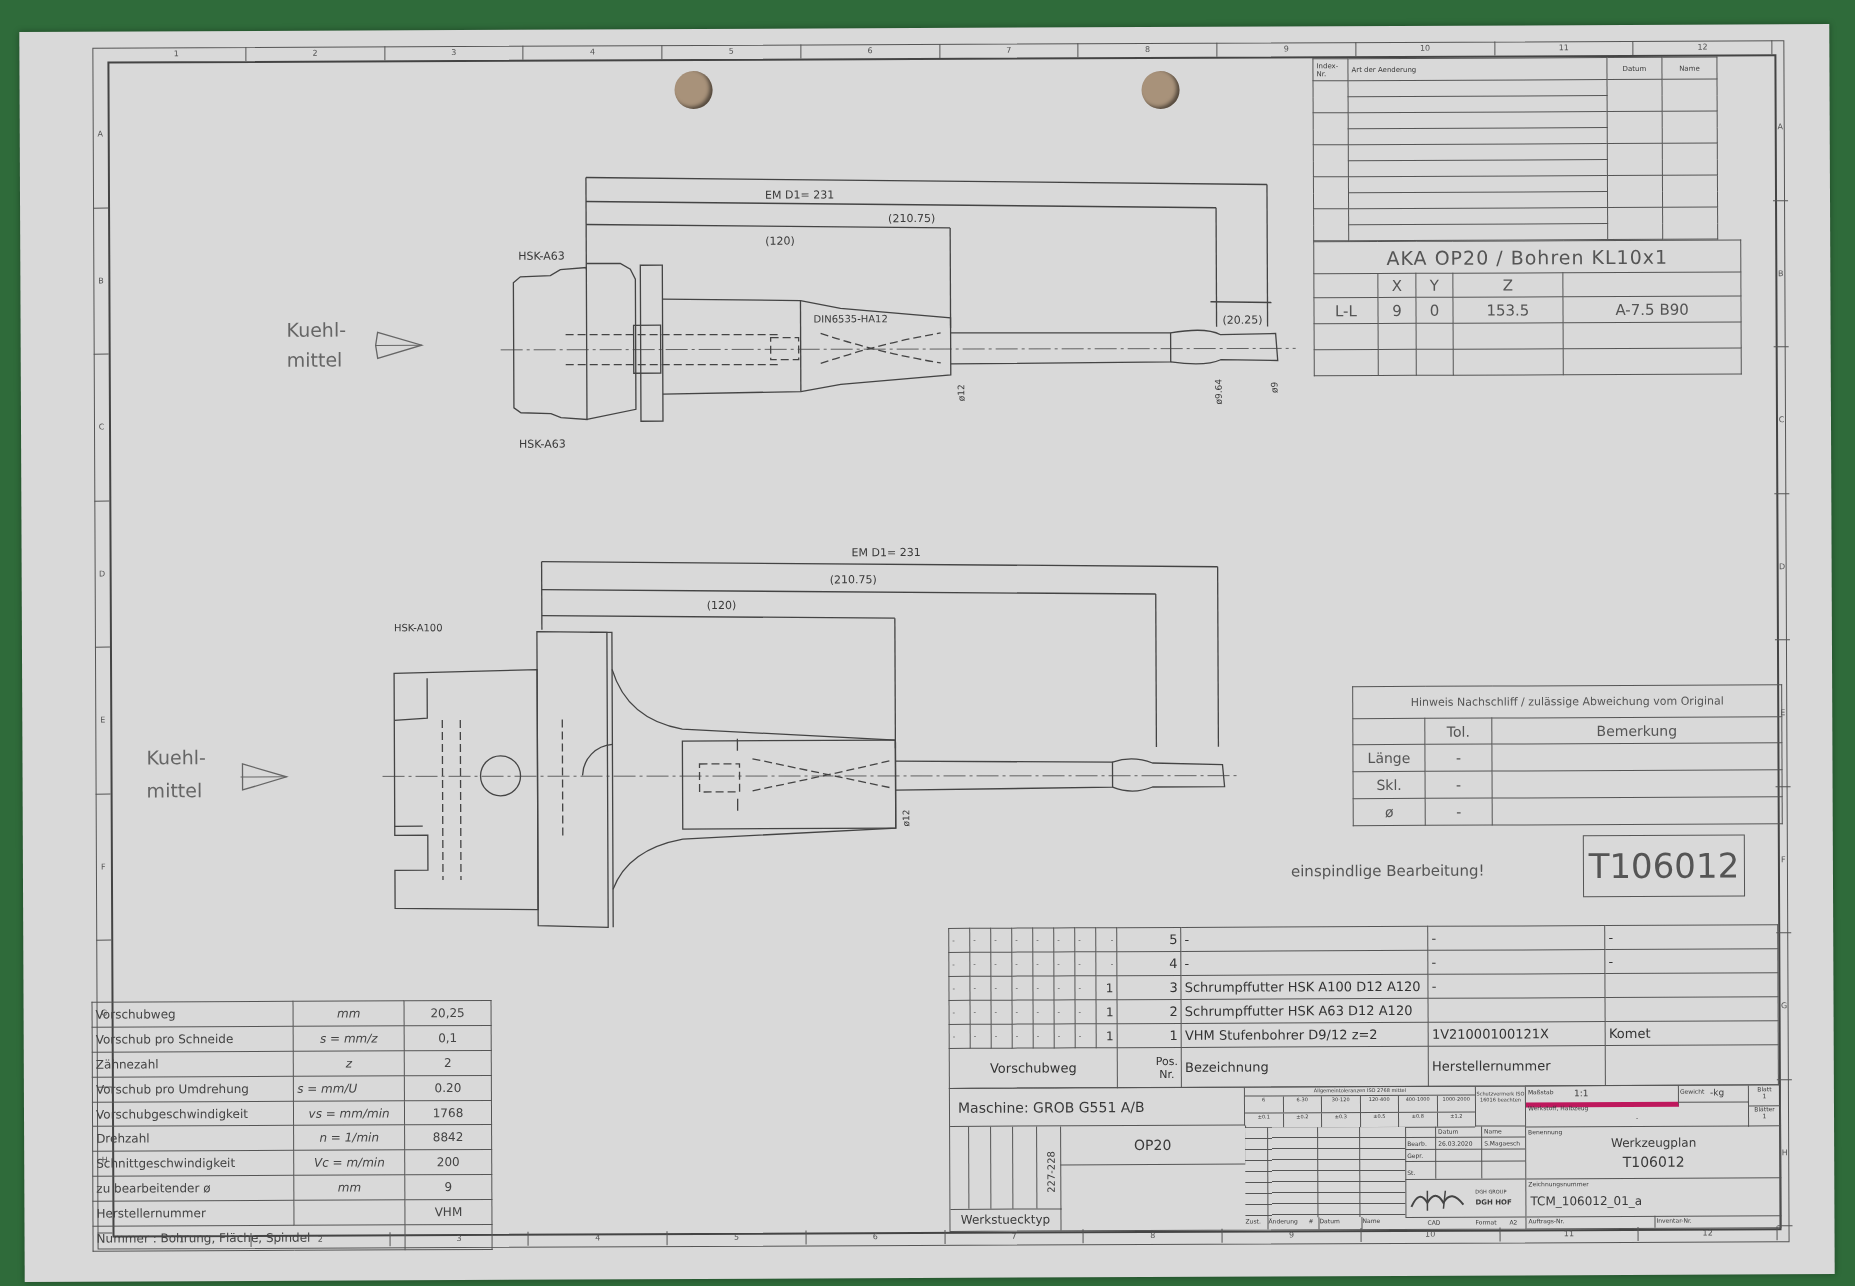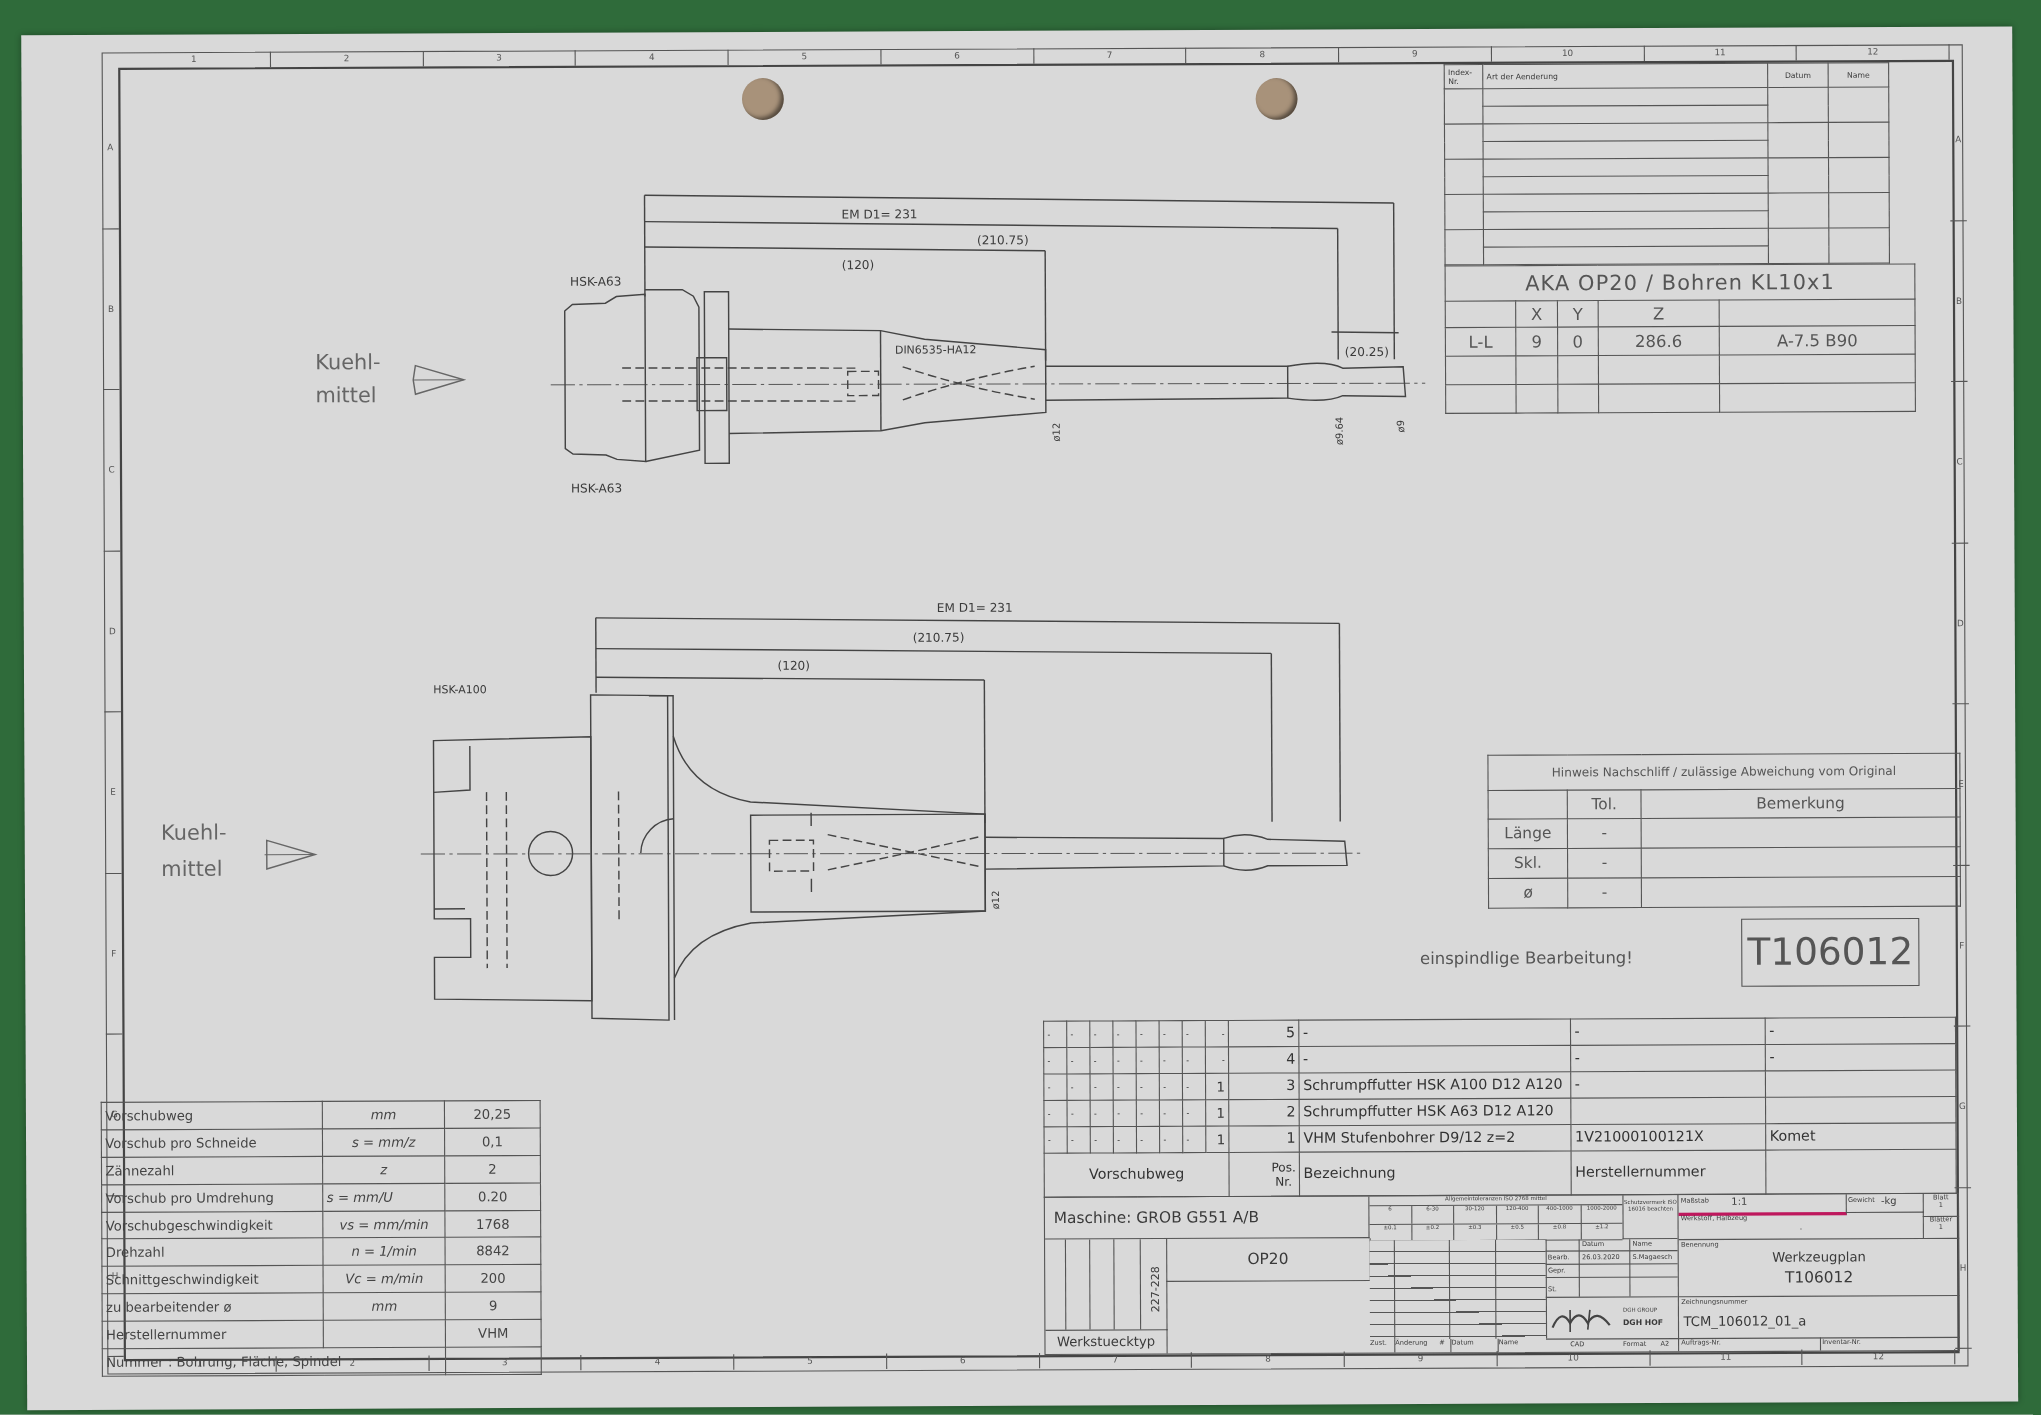--- a/index.html
+++ b/index.html
@@ -149,21 +149,21 @@
       <td></td>
       <td>X</td>
       <td>Y</td>
       <td>Z</td>
       <td></td>
     </tr>
     <tr style="height:26px;">
       <td>L-L</td>
       <td>9</td>
       <td>0</td>
-      <td>286.6</td>
+      <td>153.5</td>
       <td>A-7.5 B90</td>
     </tr>
     <tr style="height:26px;">
           <td></td>
           <td></td>
           <td></td>
           <td></td>
           <td></td>
         </tr>
     <tr style="height:26px;">
@@ -494,21 +494,21 @@
       <div class="txt" style="left:70px;top:10px;font-size:5px;">DGH GROUP</div>
       <div class="txt" style="left:70px;top:20px;font-size:7px;font-weight:bold;">DGH HOF</div>
     </div>
     <div class="abs" style="left:455px;top:130px;width:120px;height:12px;font-size:6px;border-top:1px solid #555;">
       <span class="txt" style="left:22px;top:1px;">CAD</span>
       <span class="txt" style="left:70px;top:1px;">Format</span>
       <span class="txt" style="left:104px;top:1px;">A2</span>
     </div>
 
     <div class="abs" style="left:575px;top:0;width:255px;height:142px;border-left:1px solid #555;">
-      <div class="abs" style="left:0;top:0;width:152px;height:16px;border-bottom:3px solid #be185d;border-right:1px solid #555;font-size:6px;">
+      <div class="abs" style="left:0;top:0;width:152px;height:16px;border-bottom:5px solid #be185d;border-right:1px solid #555;font-size:6px;">
         <span class="txt" style="left:2px;top:2px;">Maßstab</span>
         <span class="txt" style="left:48px;top:2px;font-size:9px;">1:1</span>
       </div>
       <div class="abs" style="left:152px;top:0;width:70px;height:16px;border-bottom:1px solid #555;border-right:1px solid #555;font-size:6px;">
         <span class="txt" style="left:2px;top:2px;">Gewicht</span>
         <span class="txt" style="left:32px;top:2px;font-size:9px;">-kg</span>
       </div>
       <div class="abs" style="left:222px;top:0;width:33px;height:20px;border-bottom:1px solid #555;font-size:6px;text-align:center;">
         <div>Blatt</div>
           <div>1</div>

